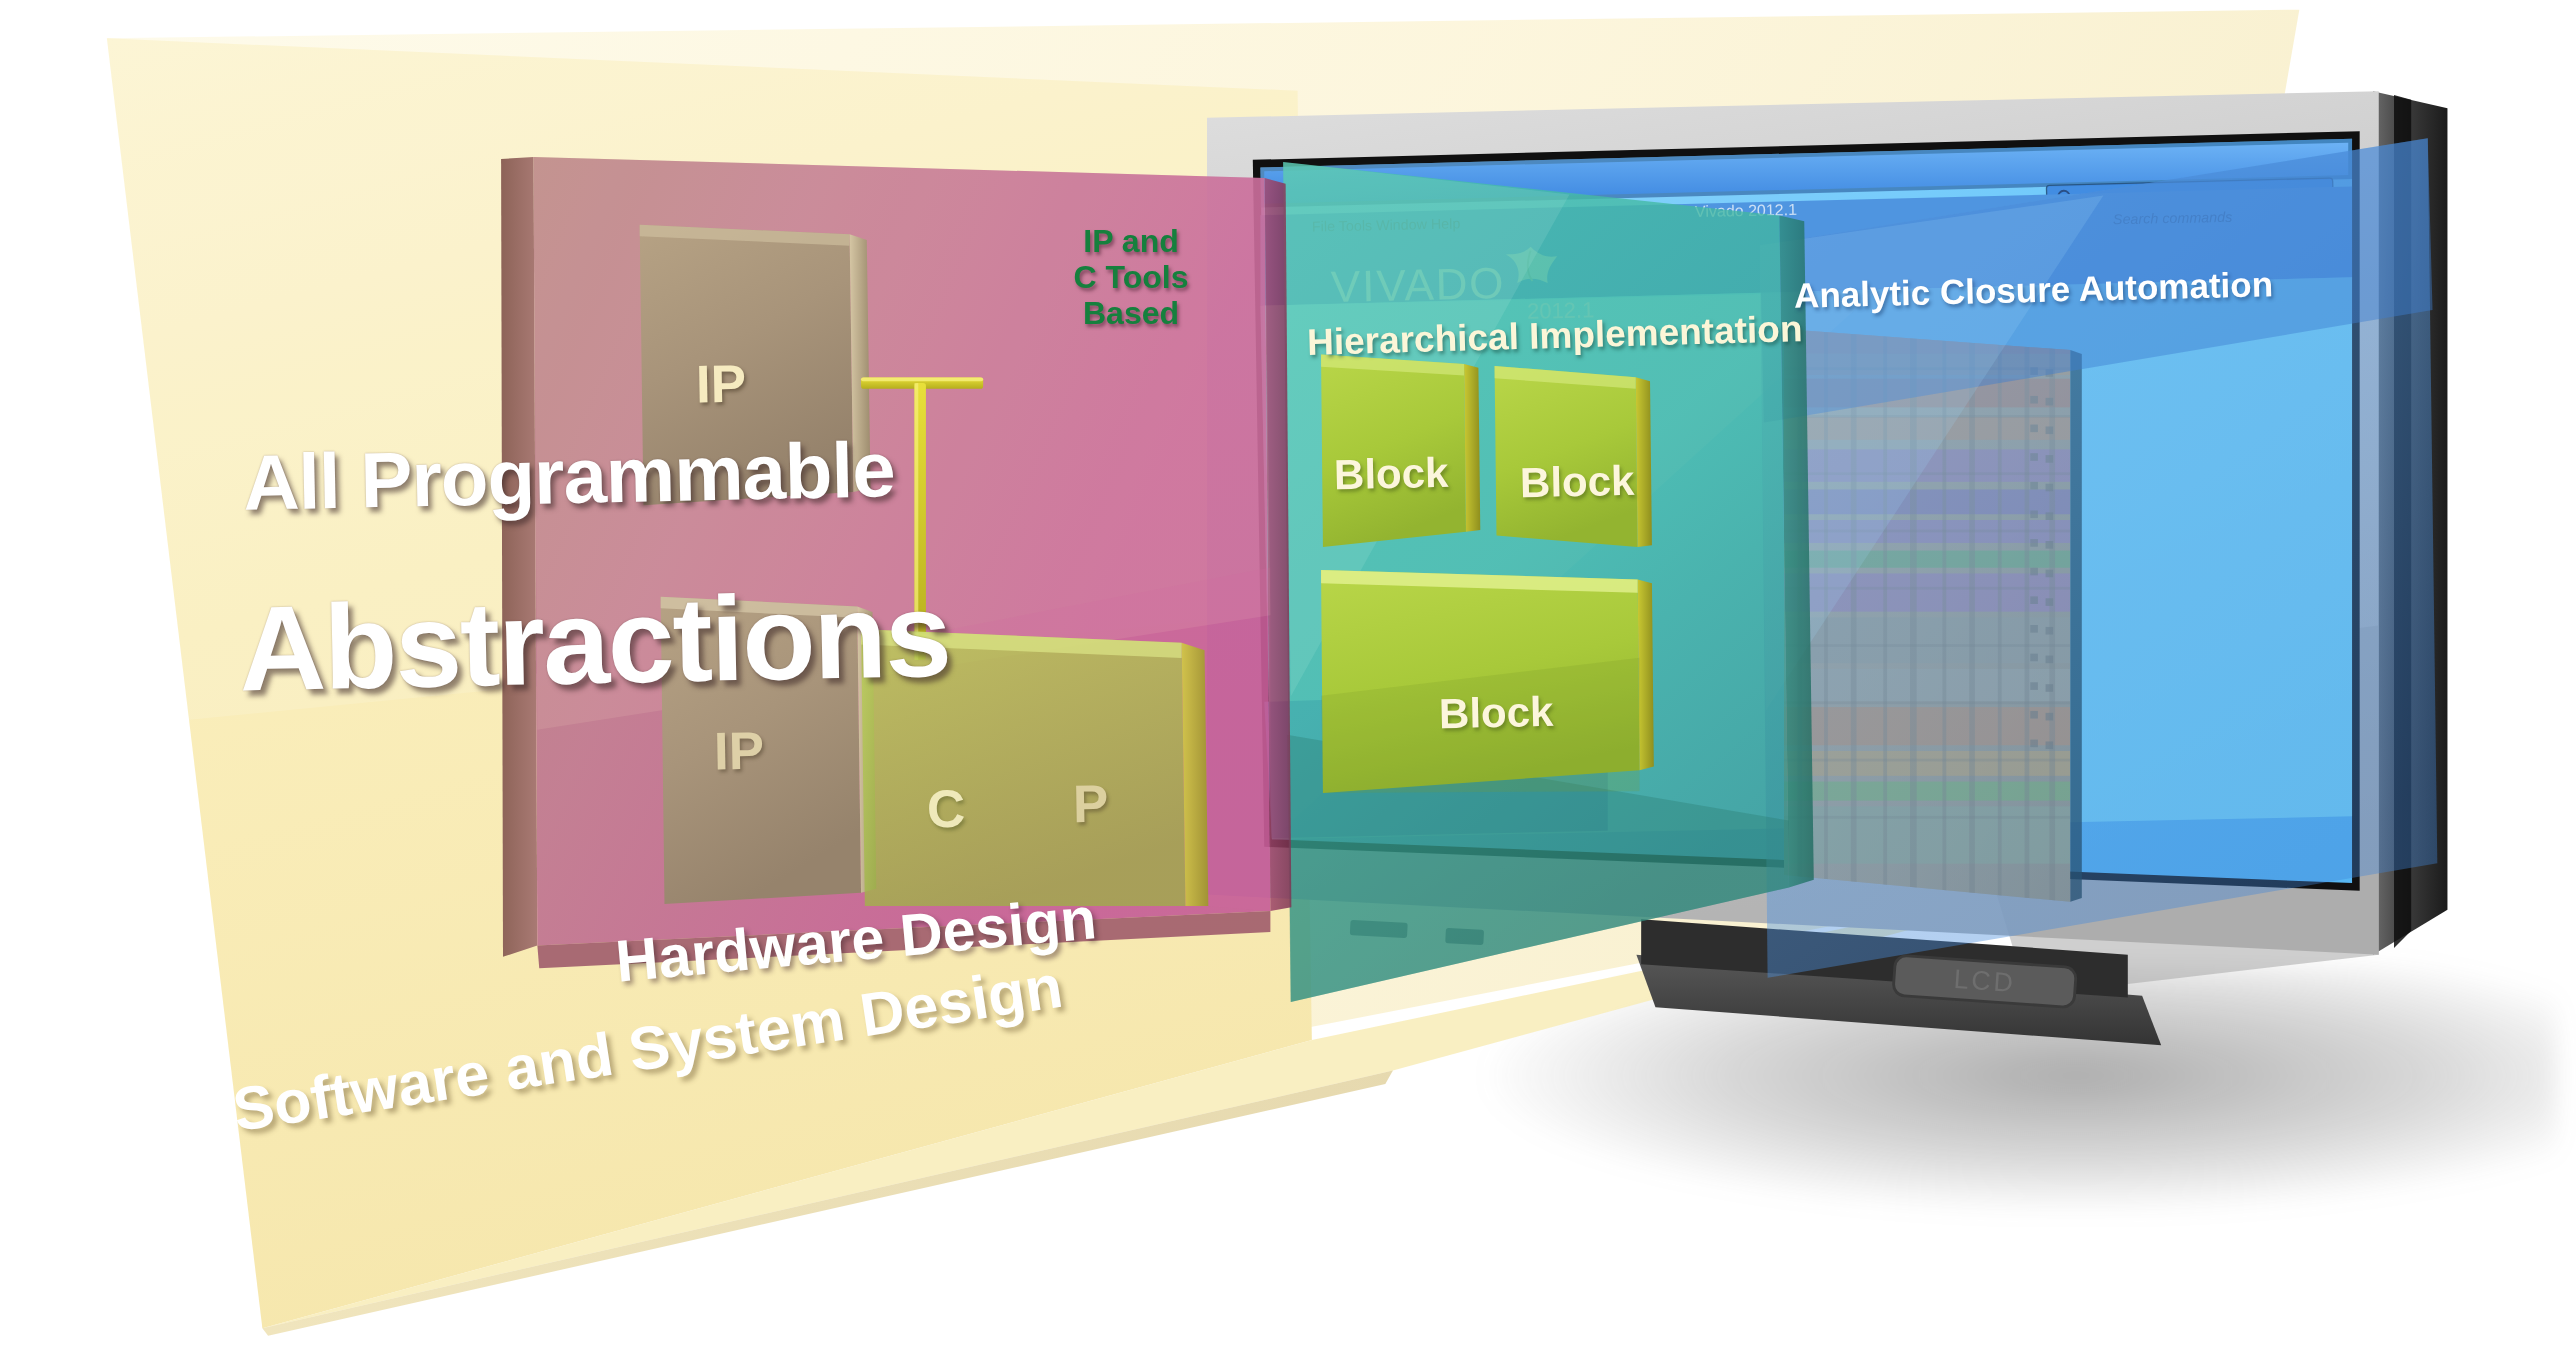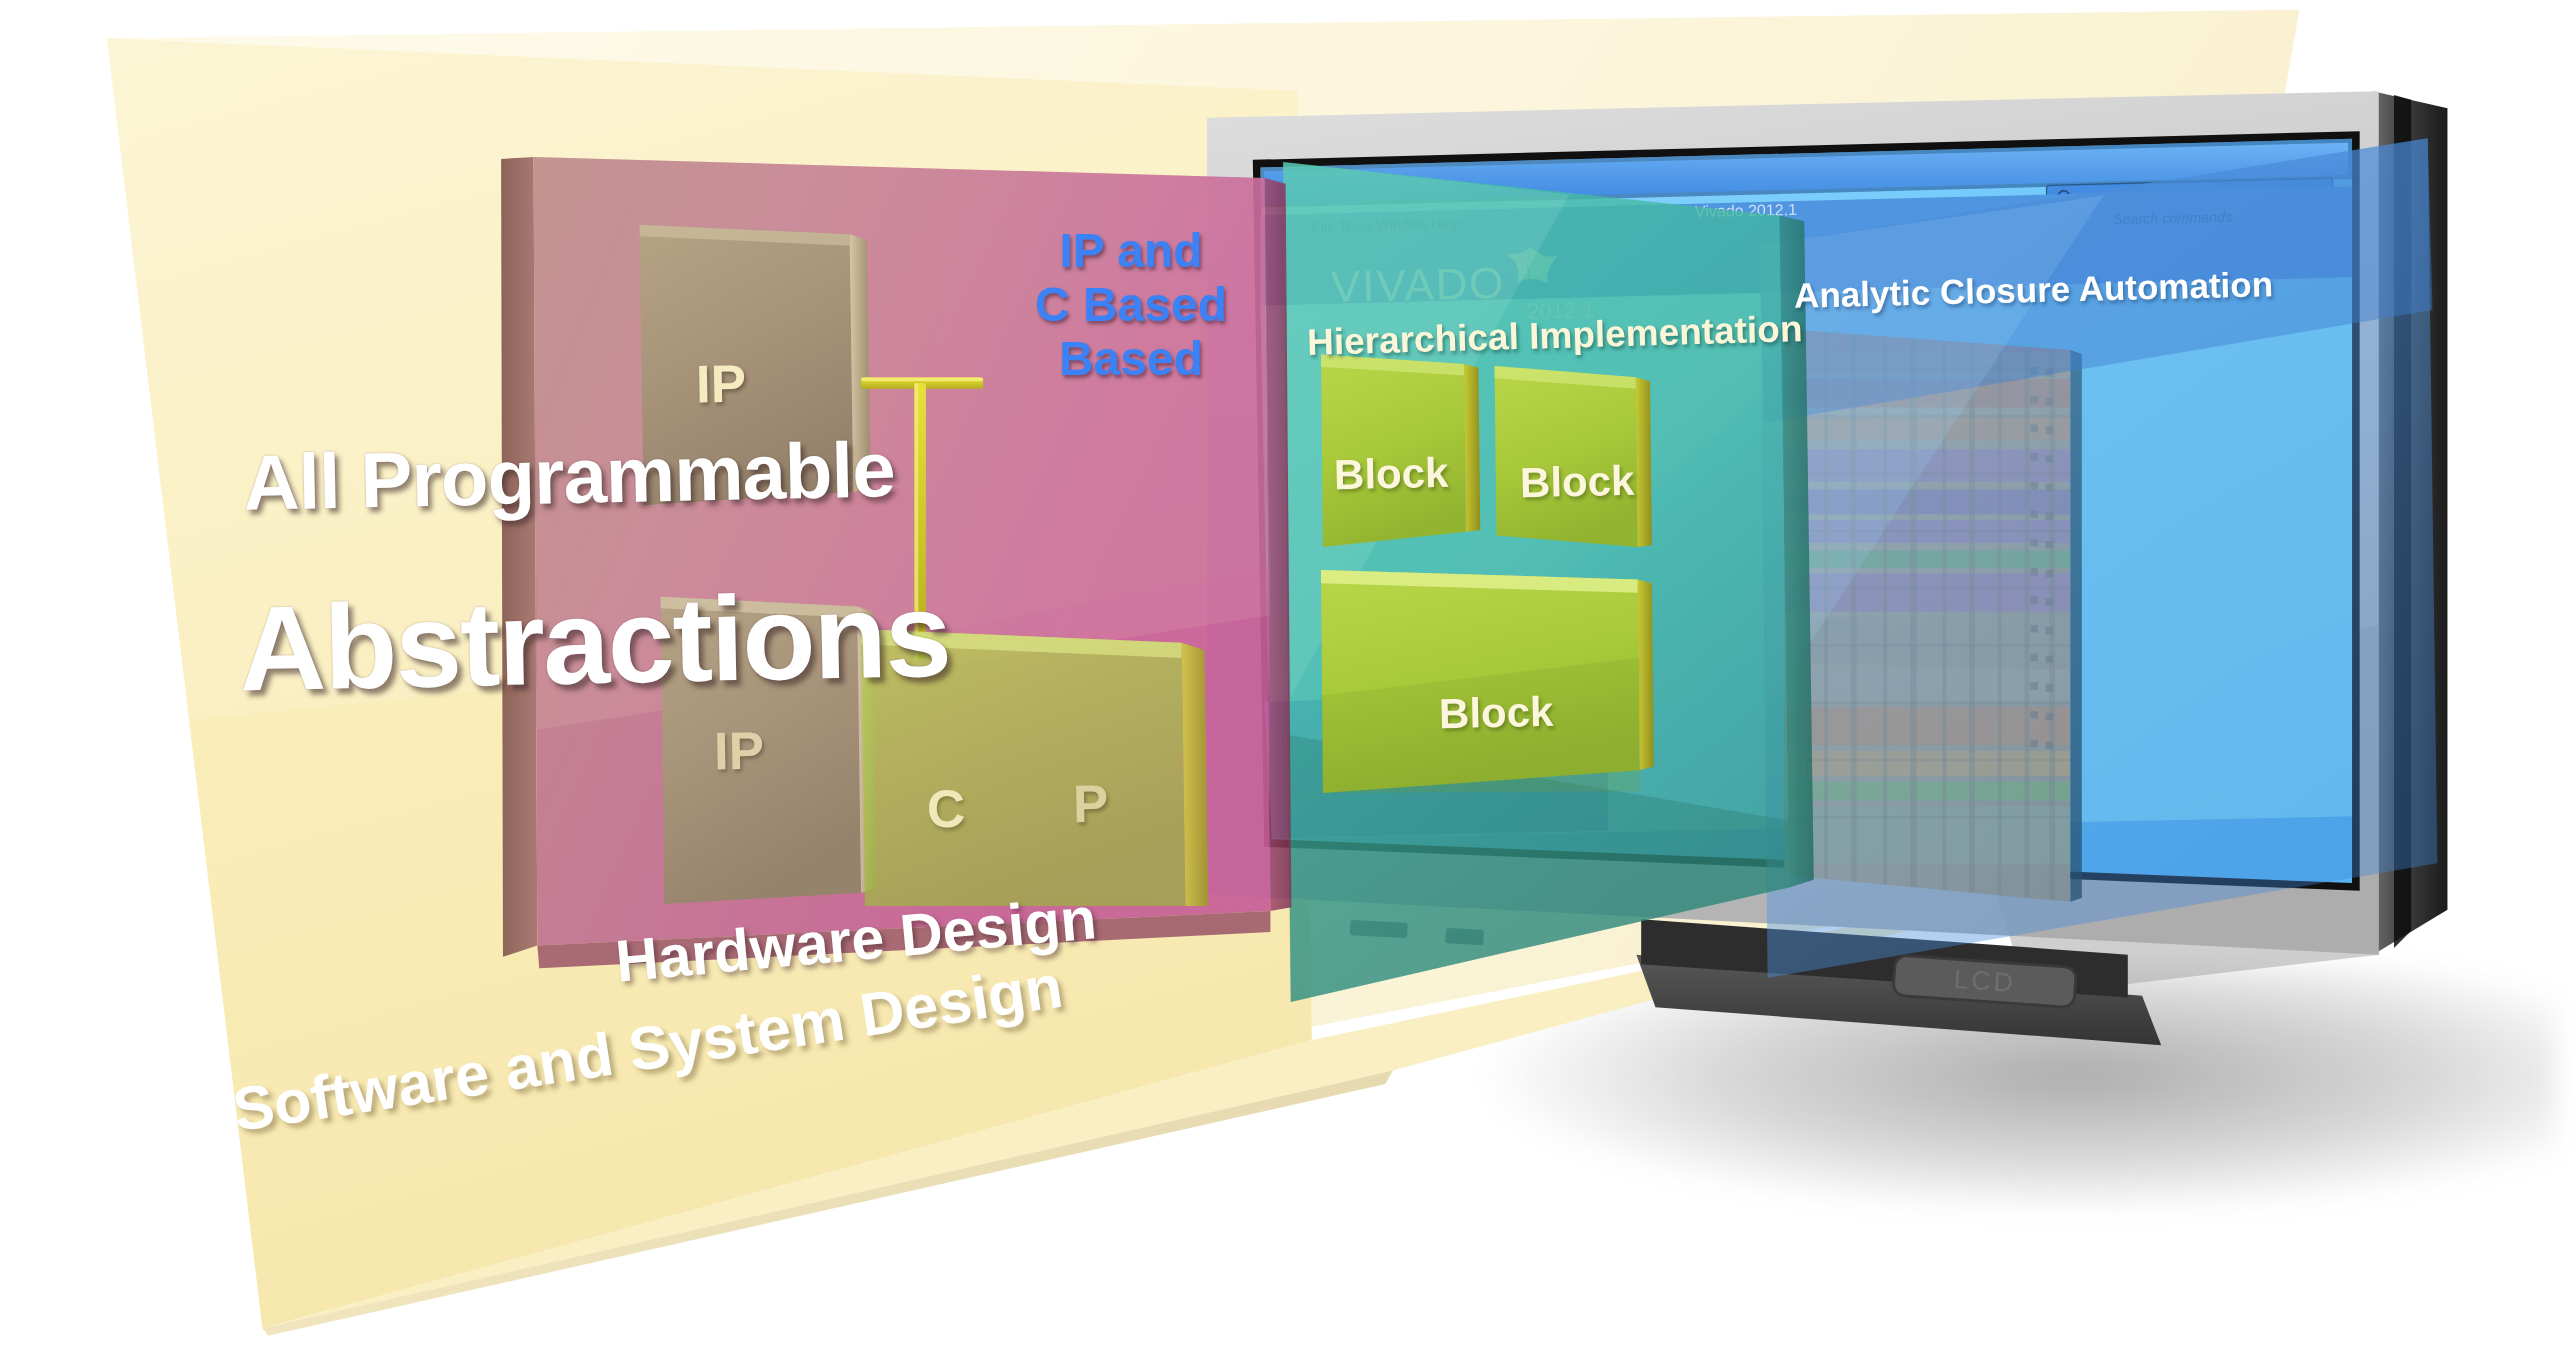--- a/index.html
+++ b/index.html
@@ -47,21 +47,21 @@
     left:615px; top:906px; font-size:59px; color:#ffffff;
     transform:rotate(-5.2deg);
     text-shadow:2.9px 3.8px 4.8px rgba(60,30,40,.45);
   }
   .t-software{
     left:229px; top:1013px; font-size:61px; color:#ffffff;
     transform:rotate(-8.6deg);
     text-shadow:3.8px 4.8px 5.7px rgba(110,90,50,.45);
   }
   .t-ipc{
-    left:1026px; top:224px; font-size:48px; color:#3b82f6; line-height:1.12;
+    left:1026px; top:224px; font-size:32px; color:#15803d; line-height:1.12;
     text-align:center; width:210px; white-space:normal;
     text-shadow:1.9px 2.9px 3.8px rgba(70,30,45,.55);
   }
   .t-hier{
     left:1307px; top:315px; font-size:37px; color:#fbf6d8;
     transform:rotate(-1.6deg);
     text-shadow:1.9px 2.9px 3.8px rgba(20,70,60,.5);
   }
   .t-analytic{
     left:1794px; top:270px; font-size:35px; color:#ffffff;
@@ -450,21 +450,21 @@
     </svg>
   </div>
 
   <span class="ip-lbl" style="left:696px; top:353px; transform:rotate(-1deg);">IP</span>
   <span class="ip-lbl dim" style="left:714px; top:720px; transform:rotate(-1deg);">IP</span>
   <span class="c-lbl" style="left:927px; top:778px; transform:rotate(-1deg);">C</span>
   <span class="ip-lbl dim" style="left:1073px; top:773px; transform:rotate(-1deg); opacity:.8;">P</span>
 
   <div class="lbl t-ipc">
     <div>IP and</div>
-    <div>C Based</div>
+    <div>C Tools</div>
     <div>Based</div>
   </div>
 
   <div class="lbl t-hier">Hierarchical Implementation</div>
 
   <div class="lbl t-analytic">Analytic Closure Automation</div>
 
   <div class="lbl t-hardware">Hardware Design</div>
 
   <div class="lbl t-software">Software and System Design</div>

